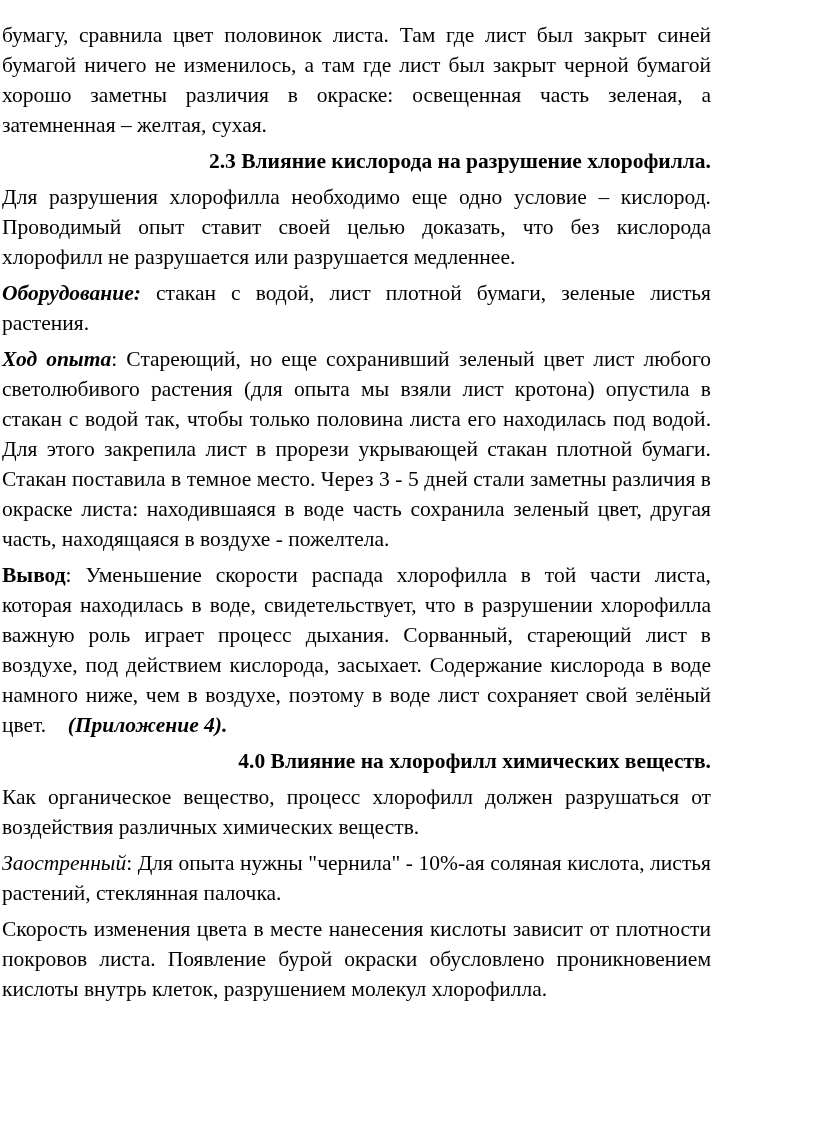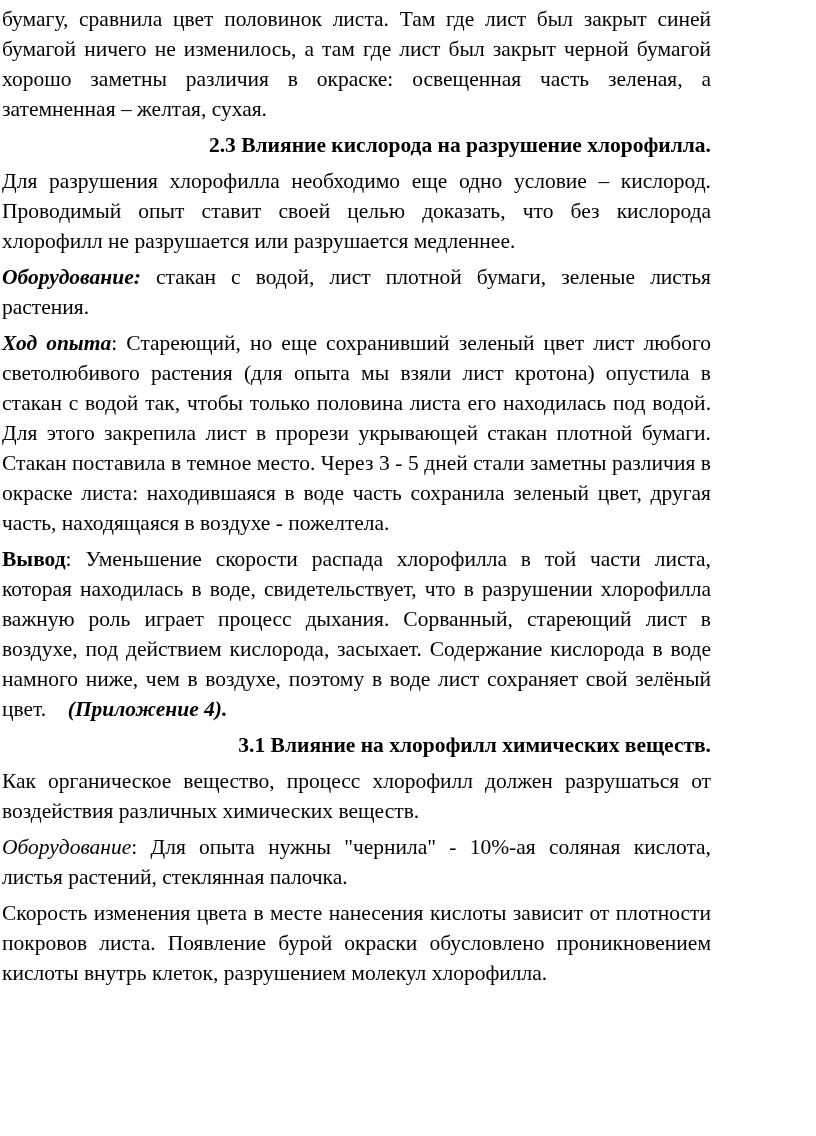--- a/index.html
+++ b/index.html
@@ -11,21 +11,21 @@
   body {
     width: 816px;
     height: 1136px;
     overflow: hidden;
     color: #000000;
     font-family: "Liberation Serif", "DejaVu Serif", serif;
   }
   .page {
     box-sizing: border-box;
     width: 712px;
-    padding: 4px 1px 0 2px;
+    padding: 20px 1px 0 2px;
   }
   .para, .heading {
     margin: 0 0 6px 0;
     font-size: 21.5px;
     line-height: 30px;
     text-align: justify;
     text-justify: inter-word;
     font-weight: normal;
   }
   .heading {
@@ -48,23 +48,23 @@
   <h2 class="heading"><span class="seg-bold">2.3 Влияние кислорода на разрушение хлорофилла.</span></h2>
 
   <p class="para"><span class="seg-regular">Для разрушения хлорофилла необходимо еще одно условие – кислород. Проводимый опыт ставит своей целью доказать, что без кислорода хлорофилл не разрушается или разрушается медленнее.</span></p>
 
   <p class="para"><span class="seg-bold-italic">Оборудование: </span><span class="seg-regular">стакан с водой, лист плотной бумаги, зеленые листья растения.</span></p>
 
   <p class="para"><span class="seg-bold-italic">Ход опыта</span><span class="seg-regular">: Стареющий, но еще сохранивший зеленый цвет лист любого светолюбивого растения (для опыта мы взяли лист кротона) опустила в стакан с водой так, чтобы только половина листа его находилась под водой. Для этого закрепила лист в прорези укрывающей стакан плотной бумаги. Стакан поставила в темное место. Через 3 - 5 дней стали заметны различия в окраске листа: находившаяся в воде часть сохранила зеленый цвет, другая часть, находящаяся  в воздухе - пожелтела.</span></p>
 
   <p class="para"><span class="seg-bold">Вывод</span><span class="seg-regular">: Уменьшение скорости распада хлорофилла в той части листа, которая находилась в воде, свидетельствует, что в разрушении хлорофилла важную роль играет процесс дыхания. Сорванный, стареющий лист в воздухе, под действием кислорода, засыхает. Содержание кислорода в воде намного ниже, чем в воздухе, поэтому в воде лист сохраняет свой зелёный цвет.&nbsp;&nbsp;&nbsp; </span><span class="seg-bold-italic">(Приложение 4).</span></p>
 
-  <h2 class="heading"><span class="seg-bold">3.1 Влияние на хлорофилл химических веществ.</span></h2>
+  <h2 class="heading"><span class="seg-bold">4.0 Влияние на хлорофилл химических веществ.</span></h2>
 
   <p class="para"><span class="seg-regular">Как органическое вещество, процесс хлорофилл должен разрушаться от воздействия различных химических веществ.</span></p>
 
 
-  <p class="para"><span class="seg-italic">Оборудование</span><span class="seg-regular">: Для опыта нужны "чернила" - 10%-ая соляная кислота, листья растений, стеклянная палочка.</span></p>
+  <p class="para"><span class="seg-italic">Заостренный</span><span class="seg-regular">: Для опыта нужны "чернила" - 10%-ая соляная кислота, листья растений, стеклянная палочка.</span></p>
 
 
   <p class="para"><span class="seg-regular">Скорость изменения цвета в месте нанесения кислоты зависит от плотности покровов листа. Появление бурой окраски обусловлено проникновением кислоты внутрь клеток, разрушением молекул хлорофилла.</span></p>
 
 </main>
 
 </body></html>

